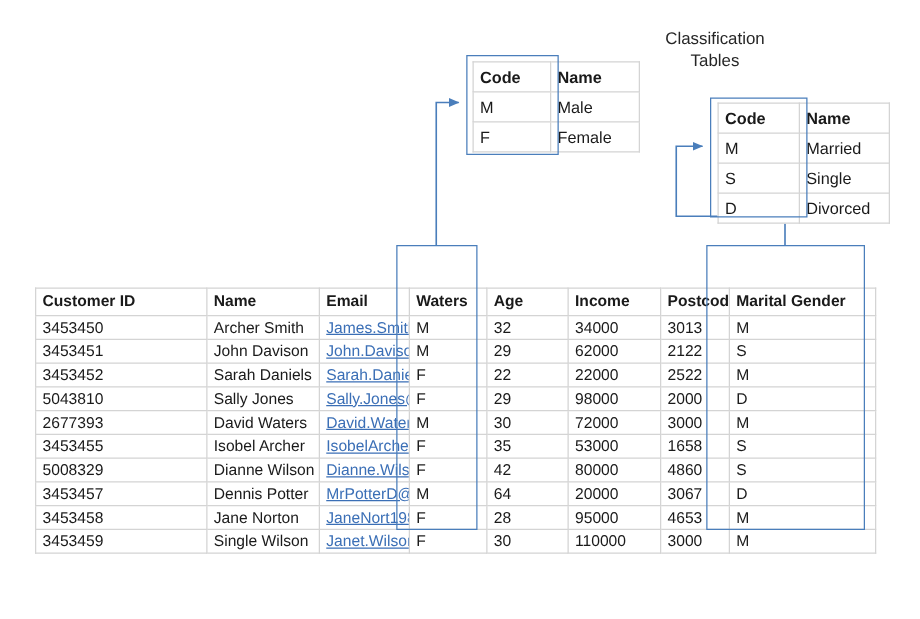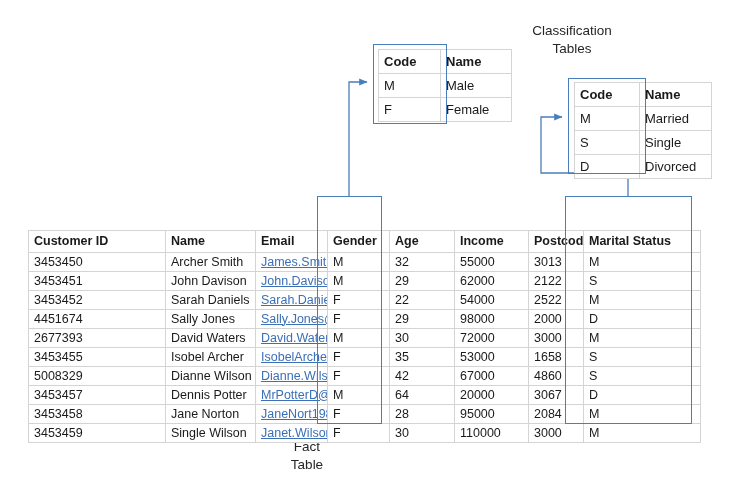--- a/index.html
+++ b/index.html
@@ -107,22 +107,20 @@
     </defs>
 
     <path d="M 349,196 L 349,82 L 367,82" fill="none" stroke="#4a7ebb" stroke-width="1.3" marker-end="url(#arrowhead)"></path>
 
     <path d="M 628,196 L 628,173 L 541,173 L 541,117 L 562,117" fill="none" stroke="#4a7ebb" stroke-width="1.3" marker-end="url(#arrowhead)"></path>
   </svg>
 
   <div class="caption" id="caption-classification">Classification
 Tables</div>
 
-  <div class="caption" id="caption-fact">Fact
-Table</div>
 
   <table class="xtable cls-table" id="cls-table-gender">
     <colgroup>
         <col style="width:62px">
         <col style="width:71px">
       </colgroup>
     <thead>
       <tr>
         <th>Code</th>
         <th>Name</th>
@@ -176,60 +174,60 @@
         <col style="width:65px">
         <col style="width:74px">
       <col style="width:55px">
         <col style="width:117px">
     </colgroup>
     <thead>
       <tr>
         <th>Customer ID</th>
         <th>Name</th>
         <th>Email</th>
-        <th>Gender</th>
+        <th>Waters</th>
         <th>Age</th>
         <th>Income</th>
         <th>Postcode</th>
-        <th>Marital Status</th>
+        <th>Marital Gender</th>
       </tr>
     </thead>
     <tbody id="fact-body">
         <tr>
           <td>3453450</td>
           <td>Archer Smith</td>
           <td><span class="email-link">James.Smith@</span></td>
           <td>M</td>
           <td>32</td>
-          <td>55000</td>
+          <td>34000</td>
           <td>3013</td>
           <td>M</td>
         </tr>
         <tr>
           <td>3453451</td>
           <td>John Davison</td>
           <td><span class="email-link">John.Davison@</span></td>
           <td>M</td>
           <td>29</td>
           <td>62000</td>
           <td>2122</td>
           <td>S</td>
         </tr>
         <tr>
           <td>3453452</td>
           <td>Sarah Daniels</td>
           <td><span class="email-link">Sarah.Daniels@</span></td>
           <td>F</td>
           <td>22</td>
-          <td>54000</td>
+          <td>22000</td>
           <td>2522</td>
           <td>M</td>
         </tr>
         <tr>
-          <td>4451674</td>
+          <td>5043810</td>
           <td>Sally Jones</td>
           <td><span class="email-link">Sally.Jones@g</span></td>
           <td>F</td>
           <td>29</td>
           <td>98000</td>
           <td>2000</td>
           <td>D</td>
         </tr>
         <tr>
           <td>2677393</td>
@@ -250,42 +248,42 @@
           <td>53000</td>
           <td>1658</td>
           <td>S</td>
         </tr>
         <tr>
           <td>5008329</td>
           <td>Dianne Wilson</td>
           <td><span class="email-link">Dianne.Wilson</span></td>
           <td>F</td>
           <td>42</td>
-          <td>67000</td>
+          <td>80000</td>
           <td>4860</td>
           <td>S</td>
         </tr>
         <tr>
           <td>3453457</td>
           <td>Dennis Potter</td>
           <td><span class="email-link">MrPotterD@d</span></td>
           <td>M</td>
           <td>64</td>
           <td>20000</td>
           <td>3067</td>
           <td>D</td>
         </tr>
         <tr>
           <td>3453458</td>
           <td>Jane Norton</td>
           <td><span class="email-link">JaneNort1987@</span></td>
           <td>F</td>
           <td>28</td>
           <td>95000</td>
-          <td>2084</td>
+          <td>4653</td>
           <td>M</td>
         </tr>
         <tr>
           <td>3453459</td>
           <td>Single Wilson</td>
           <td><span class="email-link">Janet.Wilson@</span></td>
           <td>F</td>
           <td>30</td>
           <td>110000</td>
           <td>3000</td>

